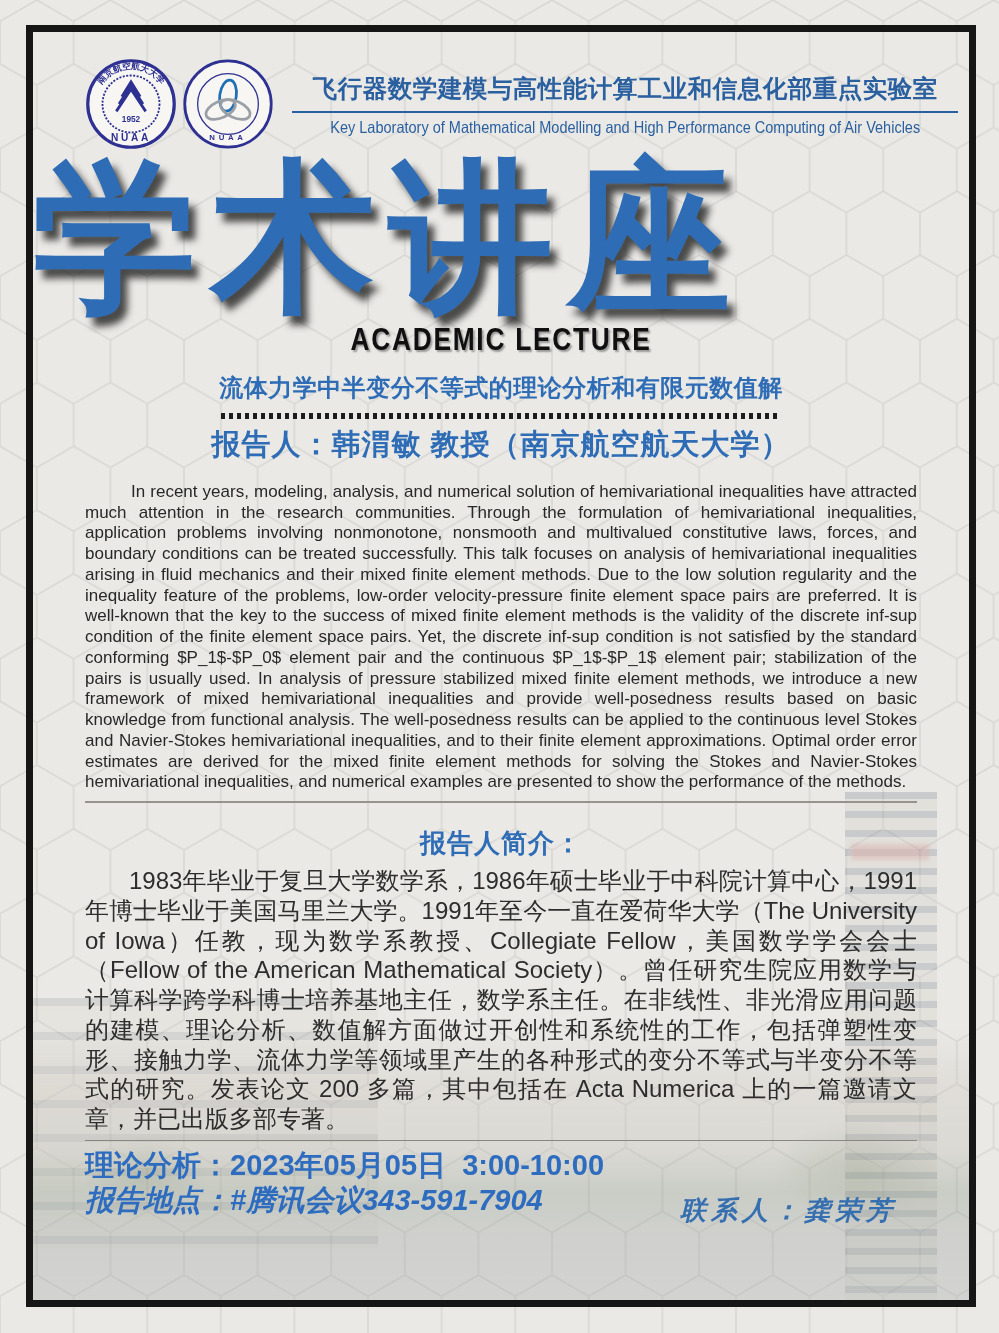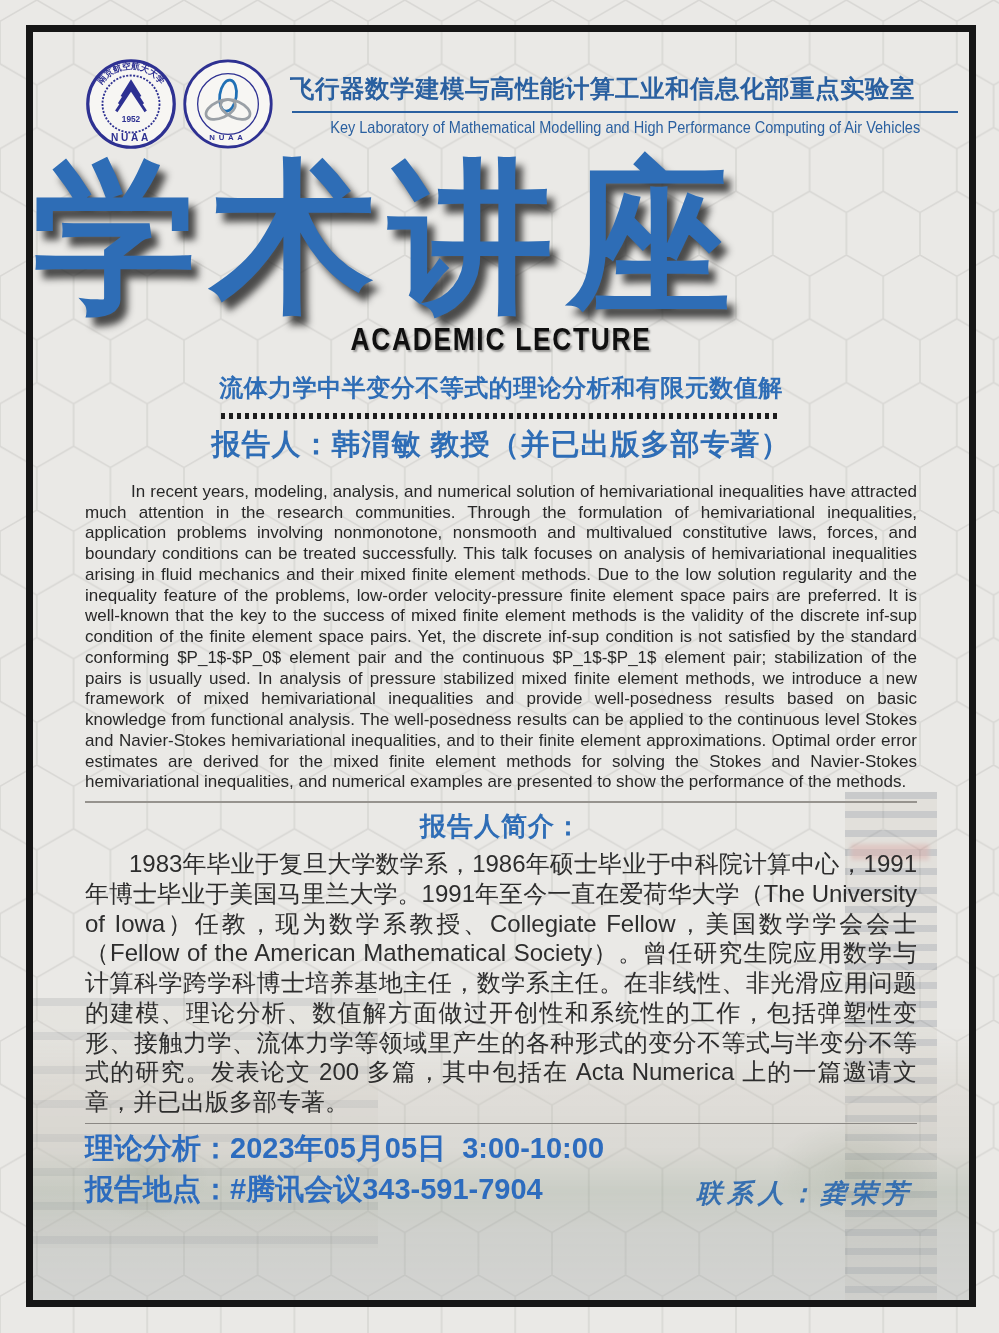--- a/index.html
+++ b/index.html
@@ -39,21 +39,21 @@
         rgba(198,193,183,.55) 20%,
         rgba(182,180,170,.6) 45%,
         rgba(135,148,130,.65) 60%,
         rgba(158,163,158,.7) 74%,
         rgba(172,176,175,.75) 100%);
   }
   
   .header{position:relative;display:flex;align-items:center;padding:26px 52px 0;z-index:2;}
   .logos{display:flex;gap:5px;flex:0 0 auto;}
   .logos svg{width:92px;height:92px;display:block;}
-  .header-text{flex:1;margin-left:16px;}
+  .header-text{flex:1;margin-left:16px;text-align:center;}
   .lab-cn{
     font-size:24.5px;font-weight:bold;color:var(--header-blue);
     letter-spacing:.5px;white-space:nowrap;
   }
   .header-rule{height:2px;background:var(--header-blue);margin:6px 2px 5px;}
   .lab-en{
     font-size:16.5px;color:var(--header-blue);white-space:nowrap;
     transform:scaleX(.88);transform-origin:center;
   }
   
@@ -82,34 +82,34 @@
   }
   
   .abstract{
     position:relative;z-index:2;margin:17px 52px 0;
     font-size:17px;line-height:1.22;color:#282828;
     text-align:justify;text-indent:46px;
   }
   .rule{position:relative;z-index:2;border:none;border-top:2px solid #96938e;margin:8px 52px 0;}
   .rule2{position:relative;z-index:2;border:none;border-top:1.5px solid #8a8783;margin:6px 52px 0;}
   .bio-heading{
-    position:relative;z-index:2;margin-top:6px;text-align:center;
+    position:relative;z-index:2;margin-top:23px;text-align:center;
     font-size:26px;font-weight:bold;color:var(--accent-blue);letter-spacing:1px;
   }
   .bio{
     position:relative;z-index:2;margin:5px 52px 0;
     font-size:24px;line-height:1.24;color:#2d2d2d;
     text-align:justify;text-indent:44px;
   }
   
   .footer{position:relative;z-index:2;margin:7px 52px 0;height:84px;}
   .f-row{font-size:29px;font-weight:bold;color:var(--footer-blue);line-height:1.2;white-space:pre-wrap;}
-  .f-row + .f-row{margin-top:6px;}
+  .f-row + .f-row{margin-top:0;font-style:italic;}
   .contact{
-    position:absolute;right:4px;bottom:4px;
+    position:absolute;right:20px;bottom:4px;
     font-family:"Liberation Serif","DejaVu Serif",serif;font-style:italic;
     font-size:26px;font-weight:bold;color:#366fb0;letter-spacing:5px;white-space:nowrap;
   }
   .logo-text{fill:#2e3192;font-family:"Liberation Sans",sans-serif;}
 </style>
 </head>
 <body>
 
 <svg class="hex-bg" xmlns="http://www.w3.org/2000/svg">
   <defs>
@@ -159,21 +159,21 @@
       <div class="header-rule"></div>
       <div class="lab-en">Key Laboratory of Mathematical Modelling and High Performance Computing of Air Vehicles</div>
     </div>
   </div>
 
   <div class="big-title">学术讲座</div>
   <div class="en-title">ACADEMIC LECTURE</div>
 
   <div class="topic">流体力学中半变分不等式的理论分析和有限元数值解</div>
   <div class="dotted"></div>
-  <div class="speaker">报告人：韩渭敏 教授（并已出版多部专著）</div>
+  <div class="speaker">报告人：韩渭敏 教授（南京航空航天大学）</div>
 
   <p class="abstract">In recent years, modeling, analysis, and numerical solution of hemivariational inequalities have attracted much attention in the research communities. Through the formulation of hemivariational inequalities, application problems involving nonmonotone, nonsmooth and multivalued constitutive laws, forces, and boundary conditions can be treated successfully. This talk focuses on analysis of hemivariational inequalities arising in fluid mechanics and their mixed finite element methods. Due to the low solution regularity and the inequality feature of the problems, low-order velocity-pressure finite element space pairs are preferred. It is well-known that the key to the success of mixed finite element methods is the validity of the discrete inf-sup condition of the finite element space pairs. Yet, the discrete inf-sup condition is not satisfied by the standard conforming $P_1$-$P_0$ element pair and the continuous $P_1$-$P_1$ element pair; stabilization of the pairs is usually used. In analysis of pressure stabilized mixed finite element methods, we introduce a new framework of mixed hemivariational inequalities and provide well-posedness results based on basic knowledge from functional analysis. The well-posedness results can be applied to the continuous level Stokes and Navier-Stokes hemivariational inequalities, and to their finite element approximations. Optimal order error estimates are derived for the mixed finite element methods for solving the Stokes and Navier-Stokes hemivariational inequalities, and numerical examples are presented to show the performance of the methods.</p>
 
   <hr class="rule">
 
   <div class="bio-heading">报告人简介：</div>
   <p class="bio">1983年毕业于复旦大学数学系，1986年硕士毕业于中科院计算中心，1991年博士毕业于美国马里兰大学。1991年至今一直在爱荷华大学（The University of Iowa）任教，现为数学系教授、Collegiate Fellow，美国数学学会会士（Fellow of the American Mathematical Society）。曾任研究生院应用数学与计算科学跨学科博士培养基地主任，数学系主任。在非线性、非光滑应用问题的建模、理论分析、数值解方面做过开创性和系统性的工作，包括弹塑性变形、接触力学、流体力学等领域里产生的各种形式的变分不等式与半变分不等式的研究。发表论文 200 多篇，其中包括在 Acta Numerica 上的一篇邀请文章，并已出版多部专著。</p>
 
   <hr class="rule2">
 

